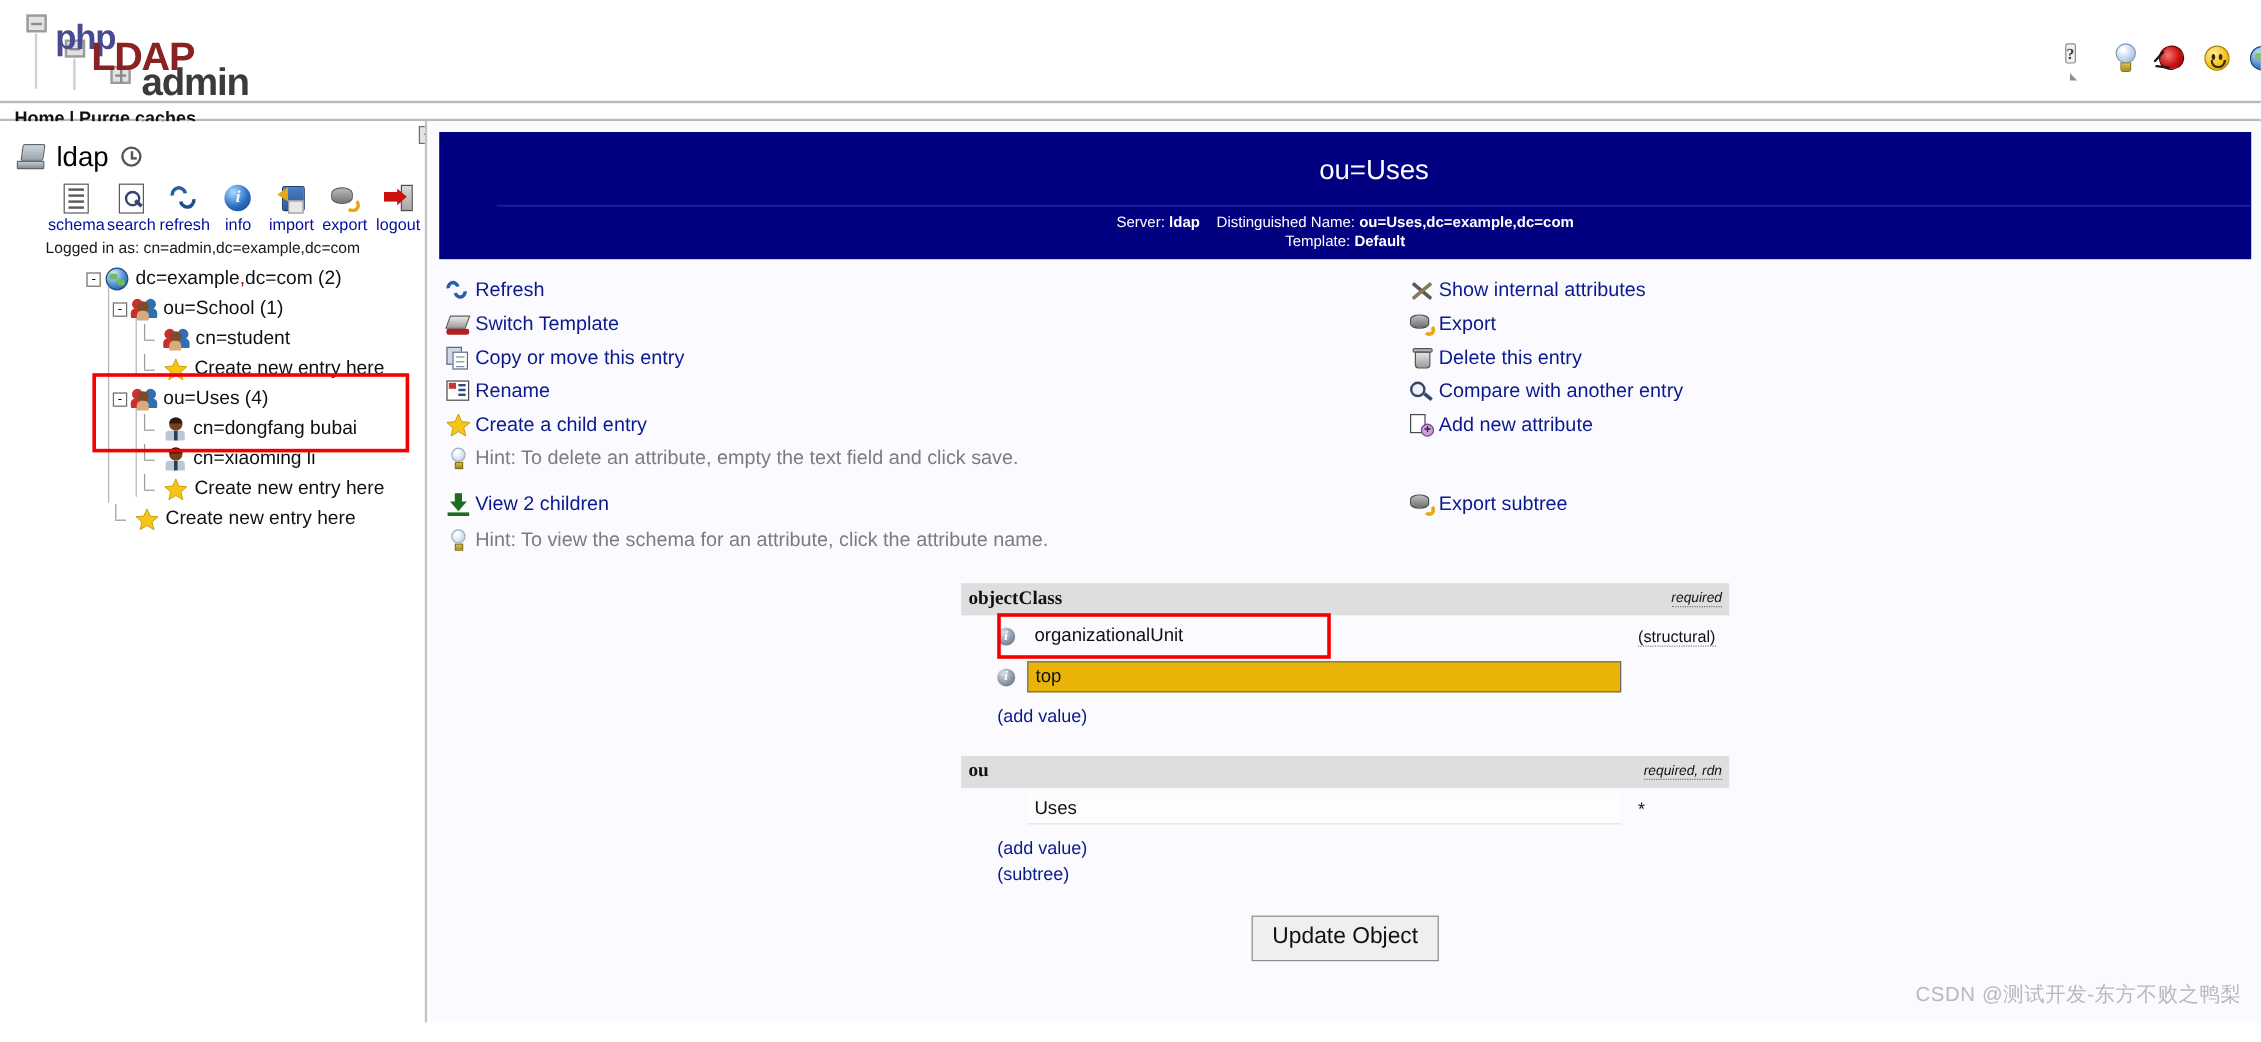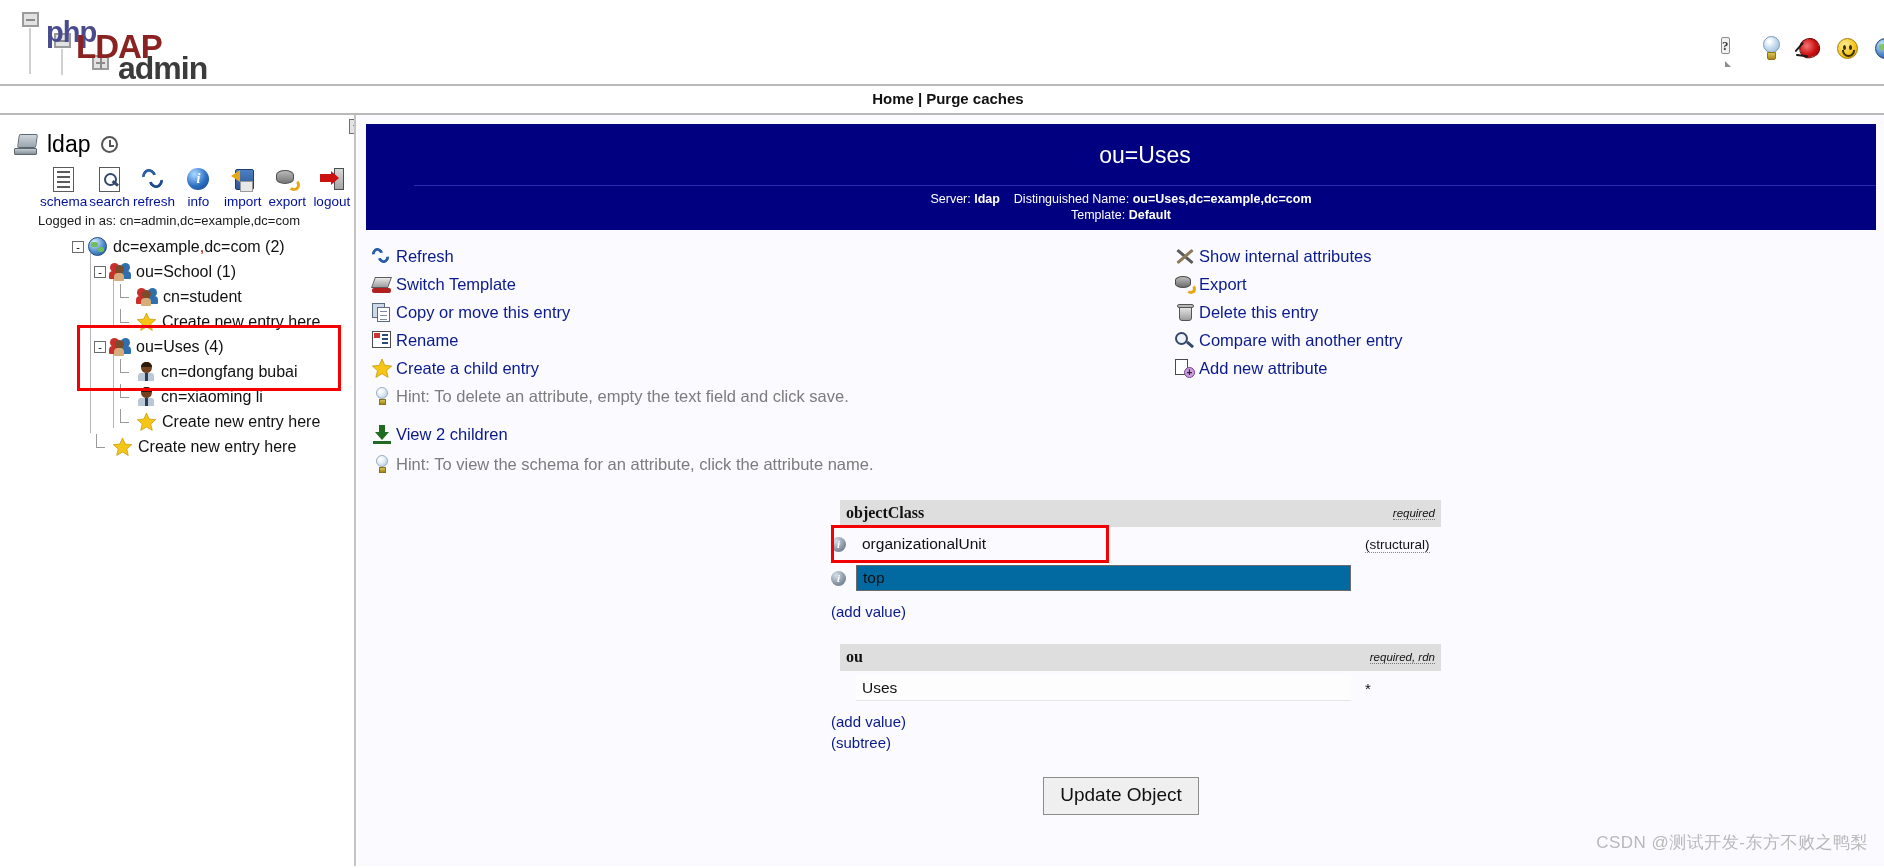--- a/index.html
+++ b/index.html
@@ -116,25 +116,24 @@
     content: ""; position: absolute; left: 3px; top: 5px;
     width: 8px; height: 6px; background: #7fc36b; border-radius: 40%;
   }
   .ico-globe::after {
     content: ""; position: absolute; right: 2px; bottom: 4px;
     width: 7px; height: 6px; background: #7fc36b; border-radius: 40%;
   }
 
   
   .navbar {
-    height: 29px; padding: 4px 0 0 12px;
+    height: 15px; padding: 4px 0 0 12px;
     font-size: 15px; font-weight: bold; color: #111;
     border-bottom: 2px solid #b9b9b9;
     background: #fff;
-    text-align: center;
   }
   .navbar .navlink { color: #111; text-decoration: none; }
   .navbar .sep { padding: 0 4px; font-weight: bold; }
 
   
   .bodywrap { position: relative; height: 751px; }
 
   .sidebar {
     position: absolute; left: 0; top: 0;
     width: 356px; height: 751px;
@@ -507,21 +506,21 @@
   .g-addattr .plus {
     position: absolute; right: 0px; bottom: 0px; width: 11px; height: 11px;
     border-radius: 50%; background: #c9a0d8; border: 1px solid #7a3f90;
     color: #3c1a48; font-size: 10px; line-height: 9px; text-align: center; font-weight: bold;
   }
 
   
   .attrs { margin: 22px auto 0 auto; width: 640px; }
   .attr-head {
     background: #dedede; display: flex; justify-content: space-between;
-    align-items: center; padding: 4px 6px 5px 6px; margin-left: 39px;
+    align-items: center; padding: 4px 6px 5px 6px;
   }
   .attr-head .aname {
     font-family: "Liberation Serif", serif; font-weight: bold; font-size: 16px; color: #111;
   }
   .attr-head .aflags { font-size: 11.5px; font-style: italic; }
   .attr-head .aflags a {
     color: #111; text-decoration: none; border-bottom: 1px dotted #777;
   }
   .attr-body { background: #fafaff; position: relative; }
   .attr-row {
@@ -532,21 +531,21 @@
     width: 15px; height: 15px; border-radius: 50%; flex:0 0 auto; margin-right: 10px;
     background: radial-gradient(circle at 34% 28%, #cfd9e6 5%, #8c98a8 55%, #5d6876 100%);
     color: #fff; font-family: "Liberation Serif", serif; font-style: italic;
     font-weight: bold; font-size: 11px; text-align: center; line-height: 14px;
   }
   .attr-val-ro {
     flex: 1 1 auto; font-size: 15.5px; color: #111; padding: 4px 6px;
   }
   .attr-val-in {
     flex: 1 1 auto; font-size: 15.5px; color: #111;
-    padding: 4px 6px; background: #0369a1; border: 1px solid #6b6b6b;
+    padding: 4px 6px; background: #eab308; border: 1px solid #6b6b6b;
     font-family: "Liberation Sans", sans-serif;
     height: 26px; width: 100%;
   }
   .attr-val-flat {
     flex: 1 1 auto; font-size: 15.5px; color: #111;
     padding: 4px 6px; background: #fdfdfd;
     border: none; border-bottom: 1px solid #e4e4e4;
     font-family: "Liberation Sans", sans-serif; height: 26px;
   }
   .attr-side {
@@ -920,20 +919,29 @@
           <div class="arow">
             <span class="aglyph">
               <span class="g-addattr">
                   <span class="pg"></span>
                   <span class="plus">+</span>
                 </span>
             </span>
             <a href="#">Add new attribute</a>
           </div>
           <div class="arow" style="height:28px;"></div>
+          <div class="arow" style="margin-top:10px;">
+            <span class="aglyph">
+              <span class="g-export">
+                  <span class="cyl"></span>
+                  <span class="arr"></span>
+                </span>
+            </span>
+            <a href="#">Export subtree</a>
+          </div>
         </div>
       </div>
 
       <div class="arow" style="padding-left:10px; margin-top:2px;">
         <span class="aglyph">
           <span class="g-bulb">
               <span class="glass"></span>
               <span class="base"></span>
             </span>
         </span>

